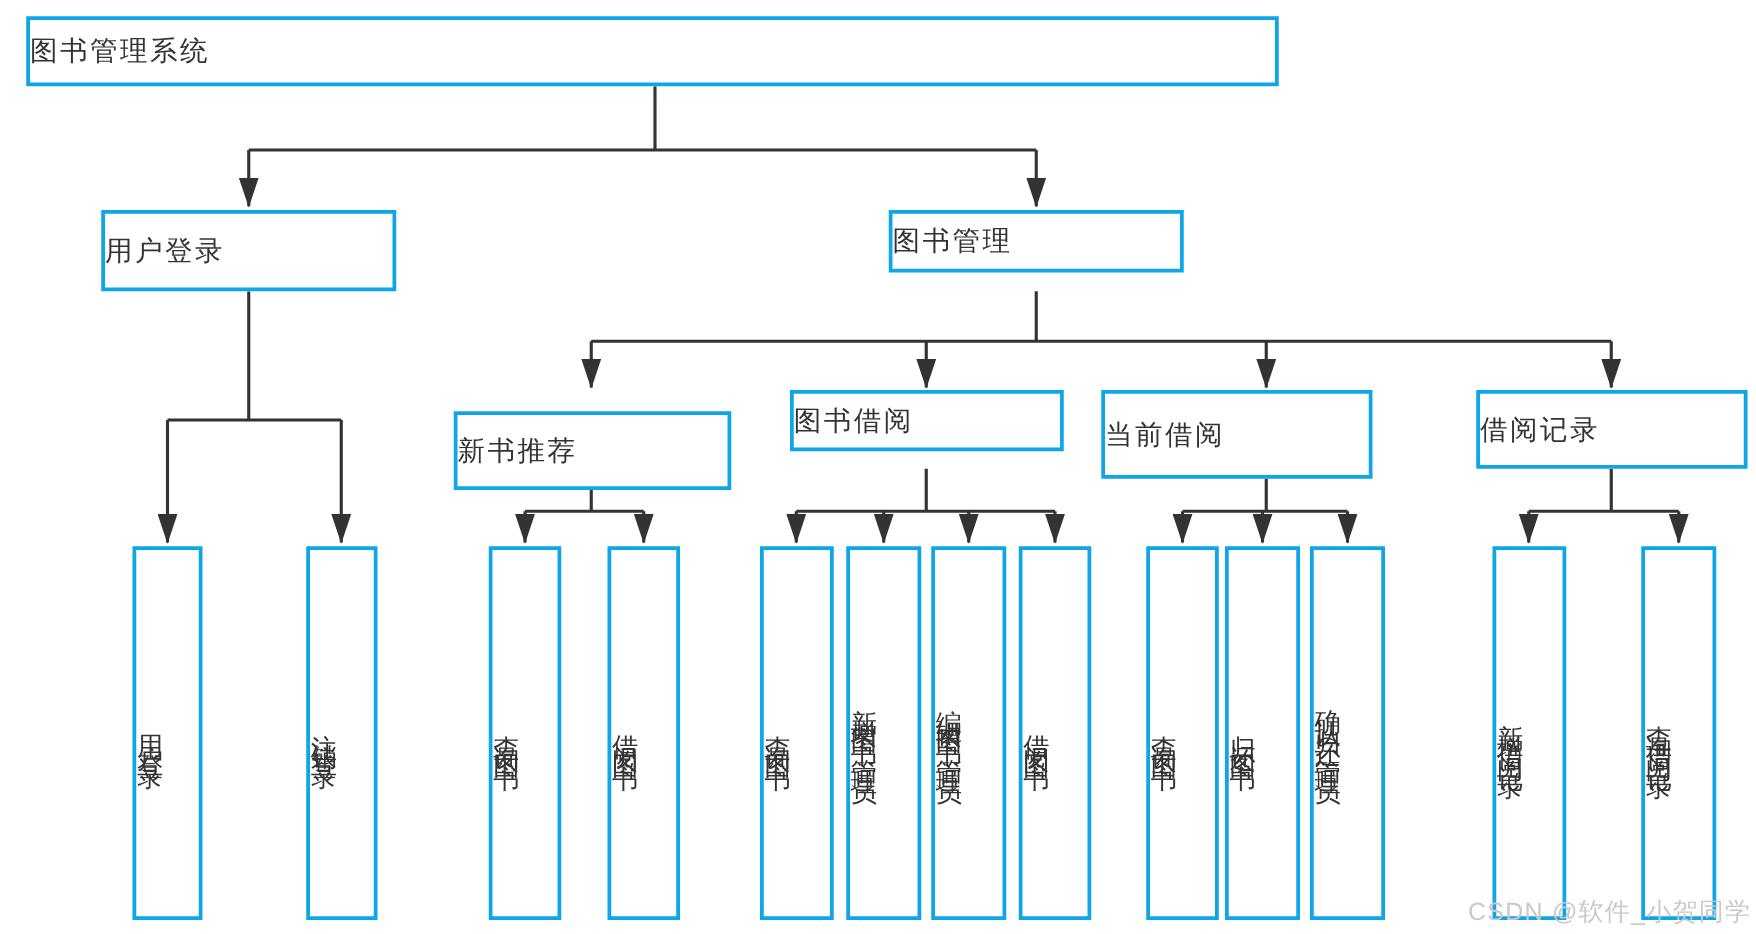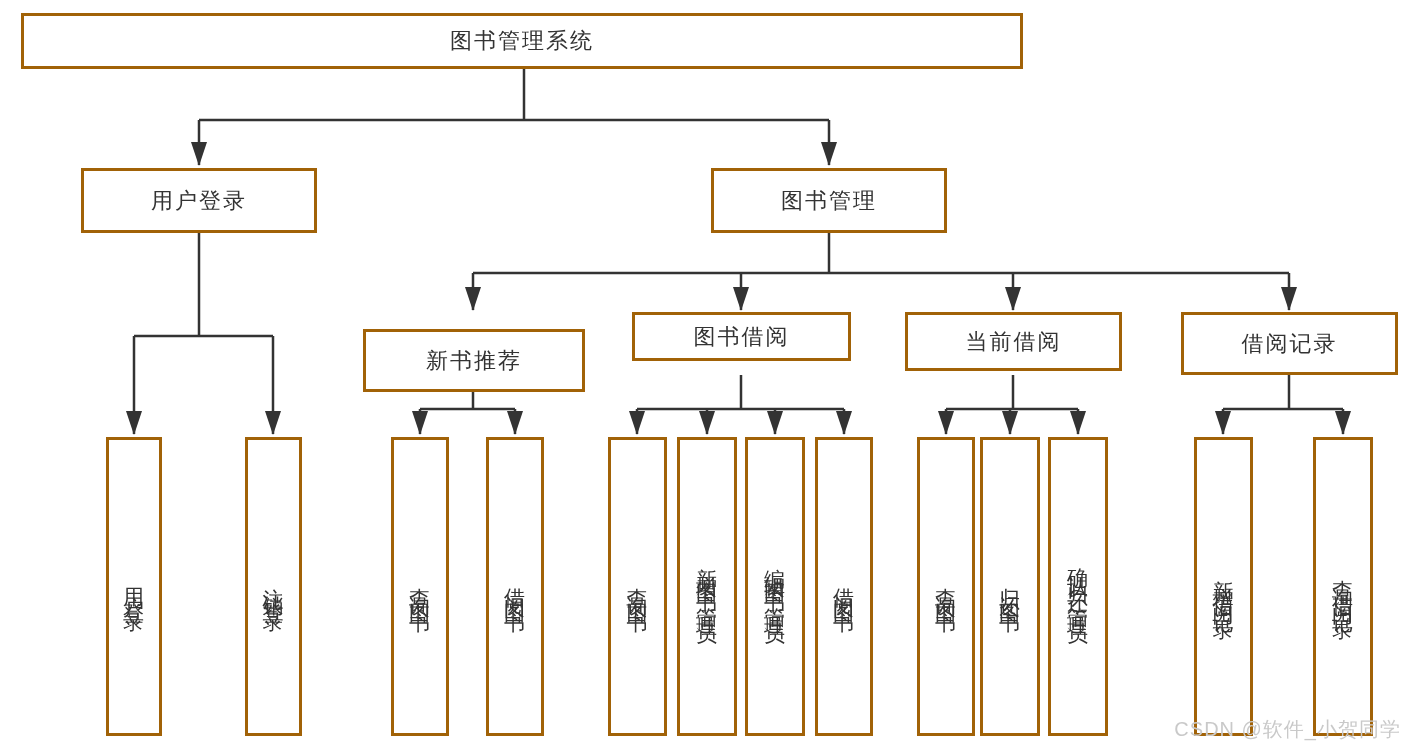--- a/index.html
+++ b/index.html
@@ -2,22 +2,22 @@
 <html><head>
 <meta charset="utf-8">
 <style>
   html,body{margin:0;padding:0;background:#ffffff;}
   .stage{
     position:relative;width:1405px;height:747px;background:#ffffff;
     font-family:"Liberation Sans","DejaVu Sans",sans-serif;color:#333333;overflow:hidden;
   }
   .wires{position:absolute;left:0;top:0;z-index:0;}
   .node{
-    position:absolute;background:#ffffff;border:3px solid #a16207;box-sizing:border-box;
-    display:flex;align-items:center;justify-content:center;z-index:1;
+    position:absolute;background:#ffffff;border:3px solid #0ea5e9;box-sizing:border-box;
+    display:flex;align-items:center;z-index:1;
   }
   .hbox{font-size:22px;letter-spacing:2px;white-space:nowrap;}
   .vbox{
     font-size:21px;letter-spacing:8px;line-height:1;
   }
   .vbox .vtext{
     writing-mode:vertical-rl;text-orientation:mixed;white-space:nowrap;
   }
   .watermark{
     position:absolute;right:4px;bottom:4px;z-index:3;
@@ -74,31 +74,31 @@
     </g>
   </svg>
 
   <div class="node hbox" style="left:21px;top:13px;width:1002px;height:56px;">
     <span>图书管理系统</span>
   </div>
 
   <div class="node hbox" style="left:81px;top:168px;width:236px;height:65px;">
     <span>用户登录</span>
   </div>
-  <div class="node hbox" style="left:711px;top:168px;width:236px;height:65px;">
+  <div class="node hbox" style="left:711px;top:168px;width:236px;height:50px;">
     <span>图书管理</span>
   </div>
 
   <div class="node hbox" style="left:363px;top:312px;width:222px;height:63px;margin-top:17px;">
     <span>新书推荐</span>
   </div>
   <div class="node hbox" style="left:632px;top:312px;width:219px;height:49px;">
     <span>图书借阅</span>
   </div>
-  <div class="node hbox" style="left:905px;top:312px;width:217px;height:59px;">
+  <div class="node hbox" style="left:881px;top:312px;width:217px;height:71px;">
     <span>当前借阅</span>
   </div>
   <div class="node hbox" style="left:1181px;top:312px;width:217px;height:63px;">
     <span>借阅记录</span>
   </div>
 
   <div class="node vbox" style="left:106px;top:437px;width:56px;height:299px;">
     <span class="vtext">用户登录</span>
   </div>
   <div class="node vbox" style="left:245px;top:437px;width:57px;height:299px;">

